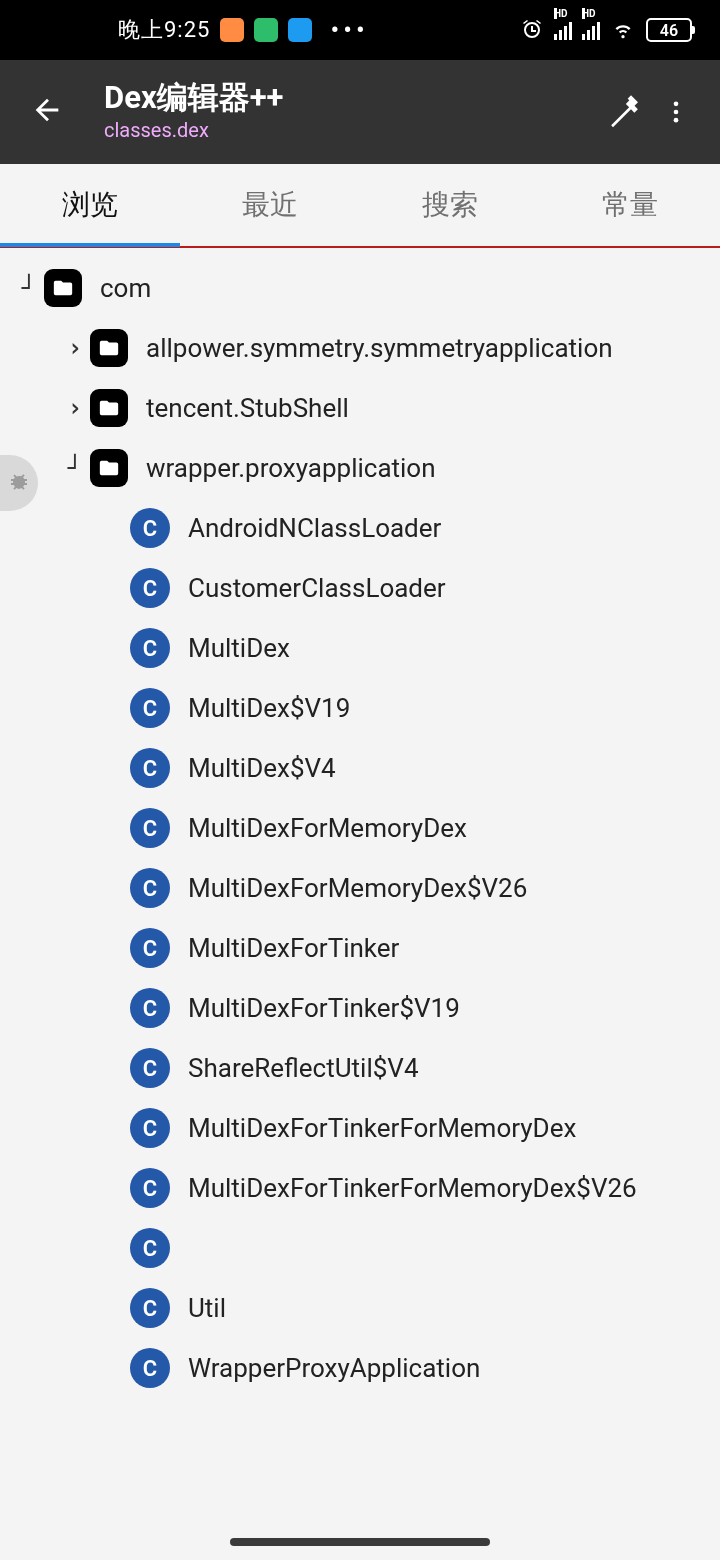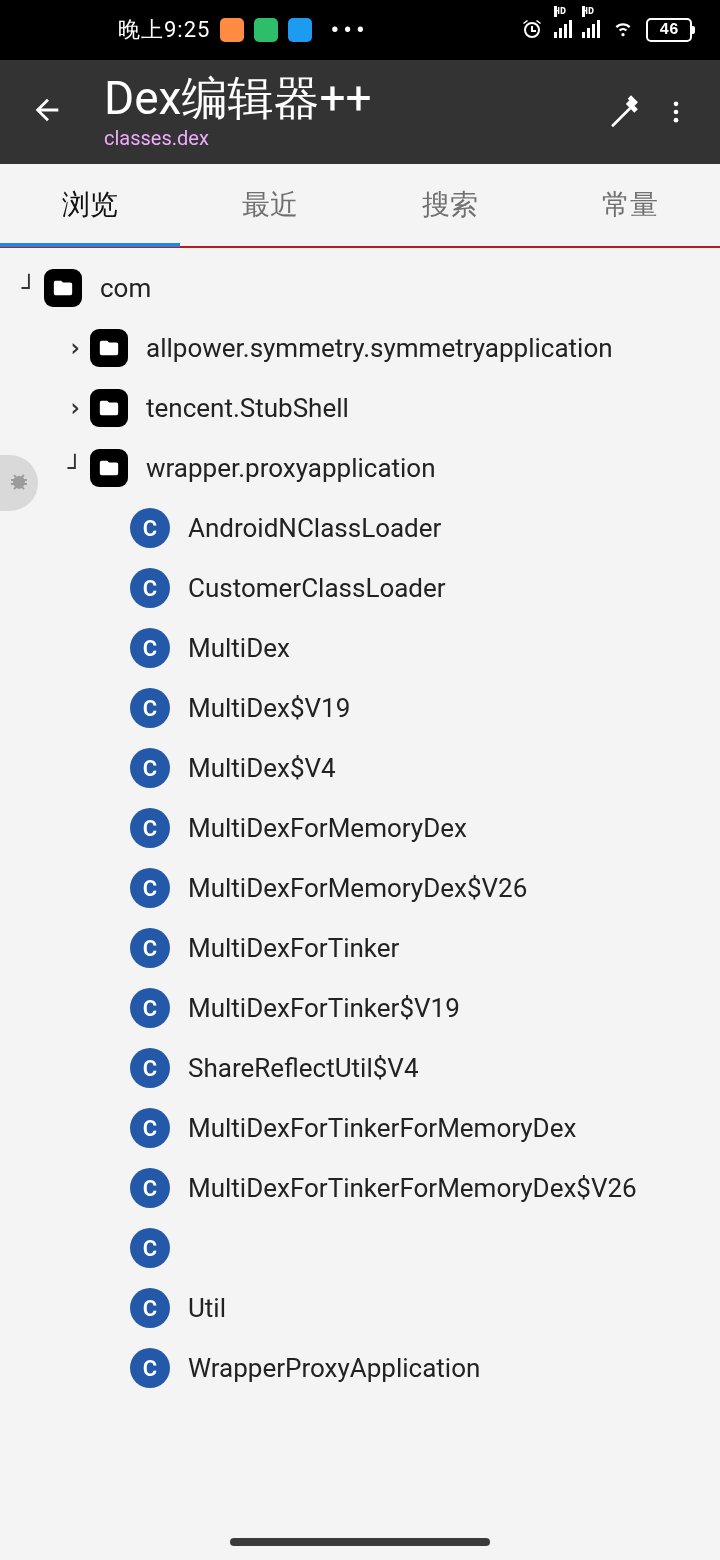--- a/index.html
+++ b/index.html
@@ -1,29 +1,29 @@
 <!DOCTYPE html>
 <html><head>
 <meta charset="utf-8">
 <style>
   * { margin:0; padding:0; box-sizing:border-box; -webkit-font-smoothing:antialiased; }
   html,body { width:720px; height:1560px; background:#f4f4f4; font-family:-apple-system,"Segoe UI",Roboto,sans-serif; overflow:hidden; }
   .statusbar { height:60px; background:#000; color:#fff; display:flex; align-items:center; padding:0 28px 0 118px; font-size:22px; }
   .statusbar .time { font-weight:400; letter-spacing:1px; }
   .statusbar .appicon { width:24px; height:24px; border-radius:5px; margin-left:10px; display:inline-block; }
   .statusbar .dots { margin-left:18px; letter-spacing:4px; font-size:26px; line-height:0; }
-  .statusbar .right { margin-left:auto; display:flex; gap:10px;font-family:Liberation Mono, monospace; }
+  .statusbar .right { margin-left:auto; display:flex; align-items:center; gap:10px; }
   .statusbar svg { fill:#fff; }
   .batt { border:2px solid #fff; border-radius:5px; width:46px; height:24px; position:relative; display:flex; align-items:center; justify-content:center; font-size:16px; font-weight:600; }
   .batt::after { content:""; position:absolute; right:-5px; top:6px; width:3px; height:8px; background:#fff; border-radius:0 2px 2px 0; }
 
   .appbar { height:104px; background:#333333; color:#fff; display:flex; align-items:center; padding:0 20px 0 30px; }
   .appbar .back { width:44px; }
   .appbar .titles { margin-left:30px; flex:1; }
-  .appbar .title { font-size:46px; font-weight:400; line-height:1.05; }
+  .appbar .title { font-size:31px; font-weight:700; line-height:1.05; }
   .appbar .sub   { font-size:20px; color:#f0abfc; margin-top:4px; }
   .appbar .tool  { width:48px; display:flex; align-items:center; justify-content:center; }
 
   .tabs { height:84px; background:#f4f4f4; display:flex; border-bottom:2px solid #b91c1c; }
   .tab  { flex:1; display:flex; align-items:center; justify-content:center; font-size:28px; color:#707070; position:relative; }
   .tab.sel { color:#111; font-weight:500; }
   .tab.sel::after { content:""; position:absolute; left:0; right:0; bottom:-1px; height:4px; background:#1e88e5; }
 
   .tree { padding-top:10px; }
   .row { height:60px; display:flex; align-items:center; font-size:26px; color:#222; }

